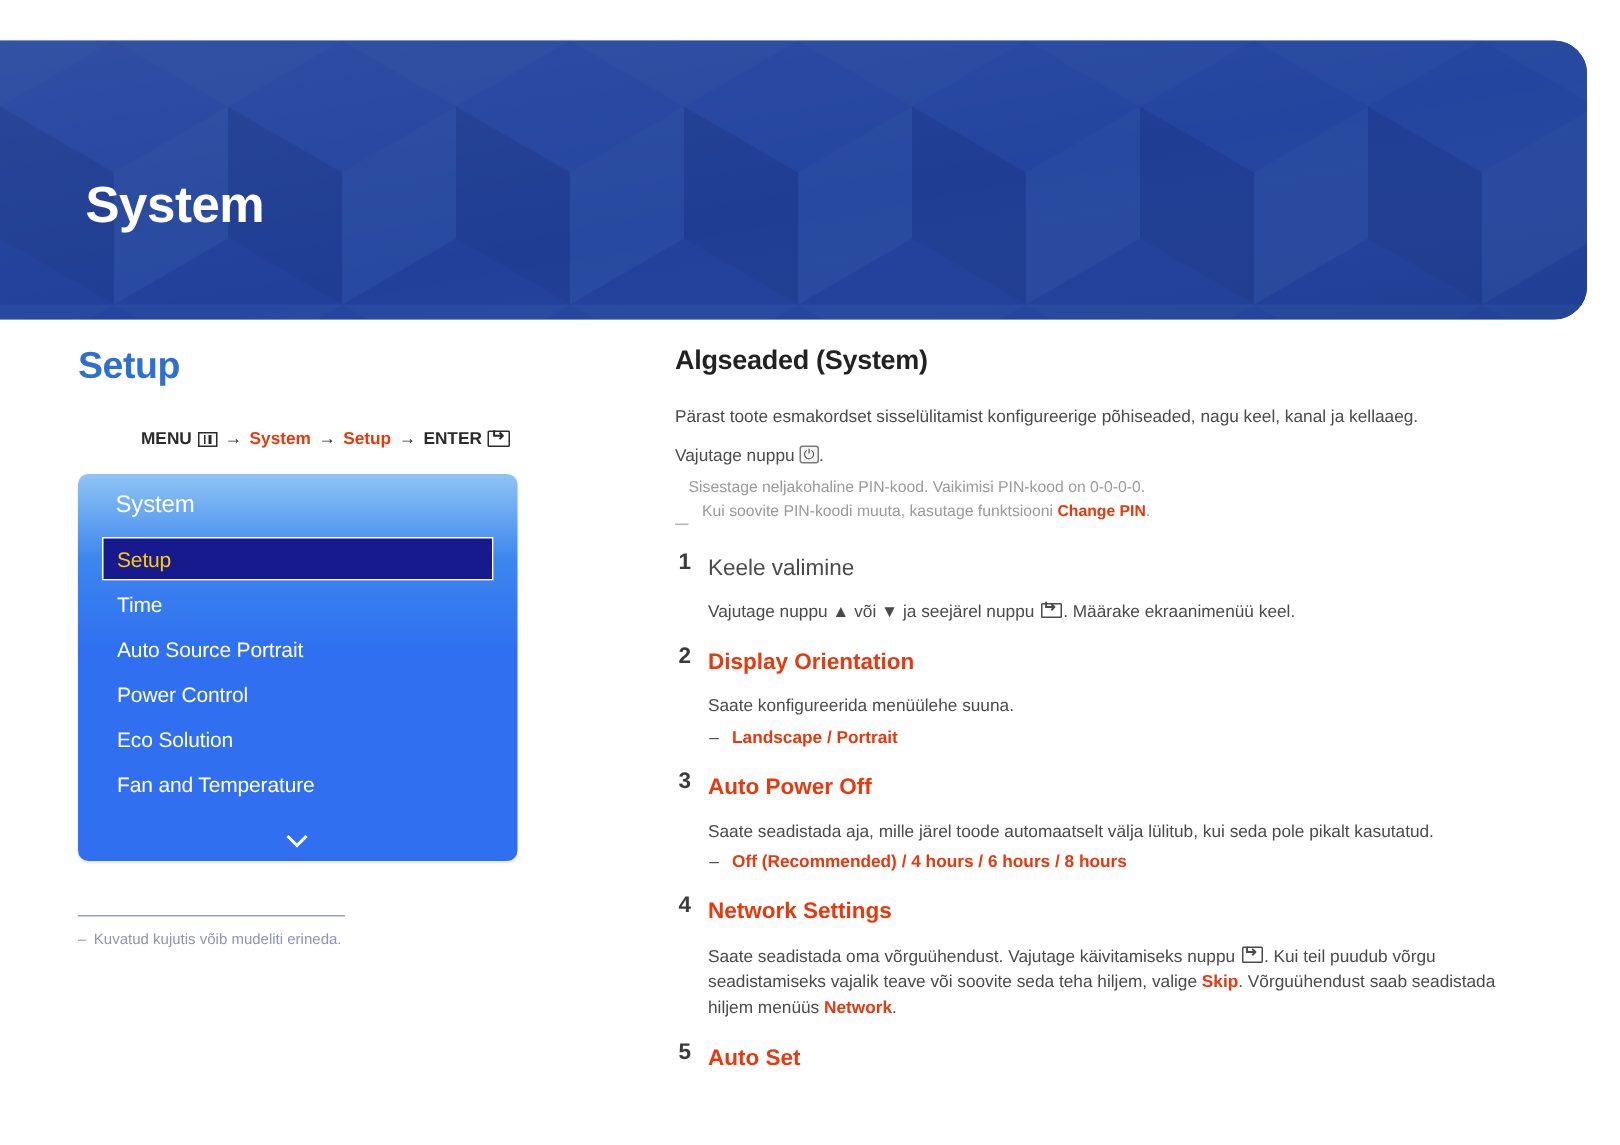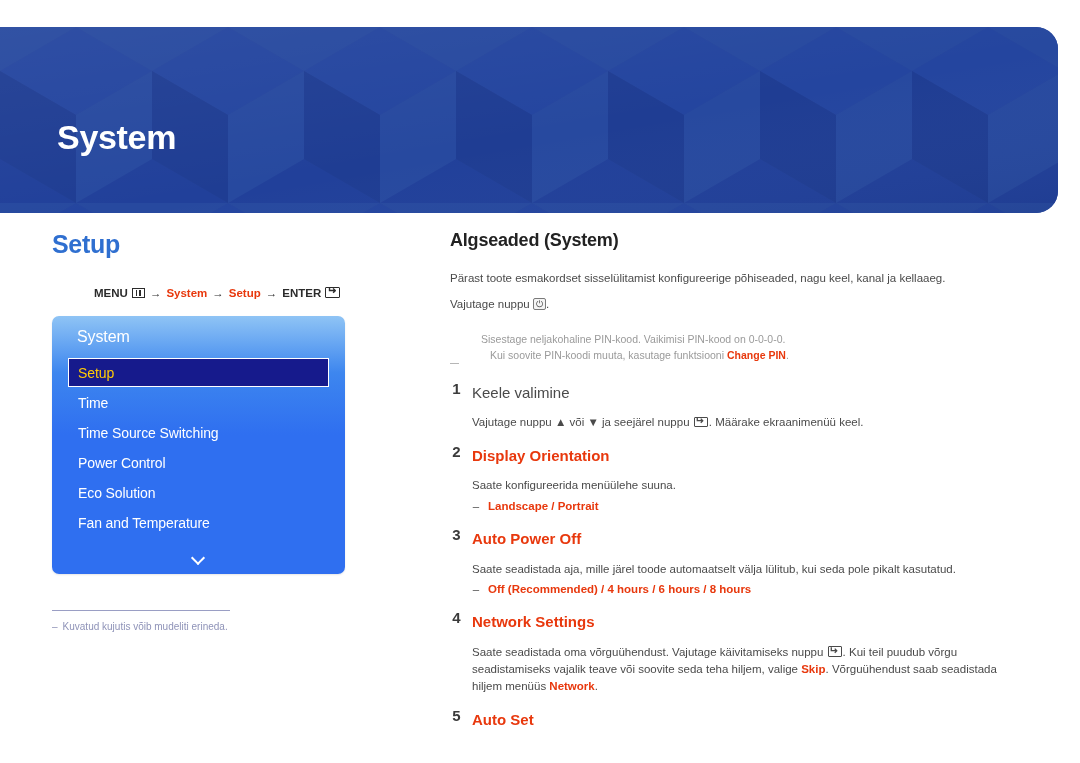--- a/index.html
+++ b/index.html
@@ -210,21 +210,21 @@
     margin: 0 0 19px 0;
     letter-spacing: -0.2px;
     line-height: 1.1;
   }
   .para {
     font-size: 11.5px;
     color: #4a4a4a;
     line-height: 1.45;
     margin-bottom: 10px;
   }
-  .para.tight { margin-bottom: 21px; }
+  .para.tight { margin-bottom: 7px; }
 
   .icon-power {
     display: inline-block;
     width: 13px;
     height: 12px;
     border: 1px solid #7a7a7a;
     border-radius: 2px;
     position: relative;
     box-sizing: border-box;
     vertical-align: -2px;
@@ -259,21 +259,21 @@
     left: 0.5px;
     top: -4.5px;
     font-size: 10.5px;
     color: #4a4a4a;
     font-weight: bold;
     transform: scaleX(-1);
   }
 
   .hint-block {
     display: flex;
-    gap: 22px;
+    gap: 0;
     margin-bottom: 16px;
     margin-top: -2px;
     align-items: flex-end;
   }
   .hint-block .bar {
     flex: 0 0 auto;
     width: 9px;
     border-top: 1.4px solid #b6b6b6;
     margin-top: 8px;
   }
@@ -377,21 +377,21 @@
       <span class="arrow">→</span>
       <span>ENTER</span>
       <span class="icon-enter"></span>
     </div>
 
     <div class="osd">
       <div class="osd-title">System</div>
       <div class="osd-list">
         <div class="osd-item selected">Setup</div>
         <div class="osd-item">Time</div>
-        <div class="osd-item">Time Source Switching</div>
+        <div class="osd-item">Auto Source Portrait</div>
         <div class="osd-item">Power Control</div>
         <div class="osd-item">Eco Solution</div>
         <div class="osd-item">Fan and Temperature</div>
       </div>
       <div class="osd-more">
         <span class="chev-down"></span>
       </div>
     </div>
 
     <div class="left-note">

